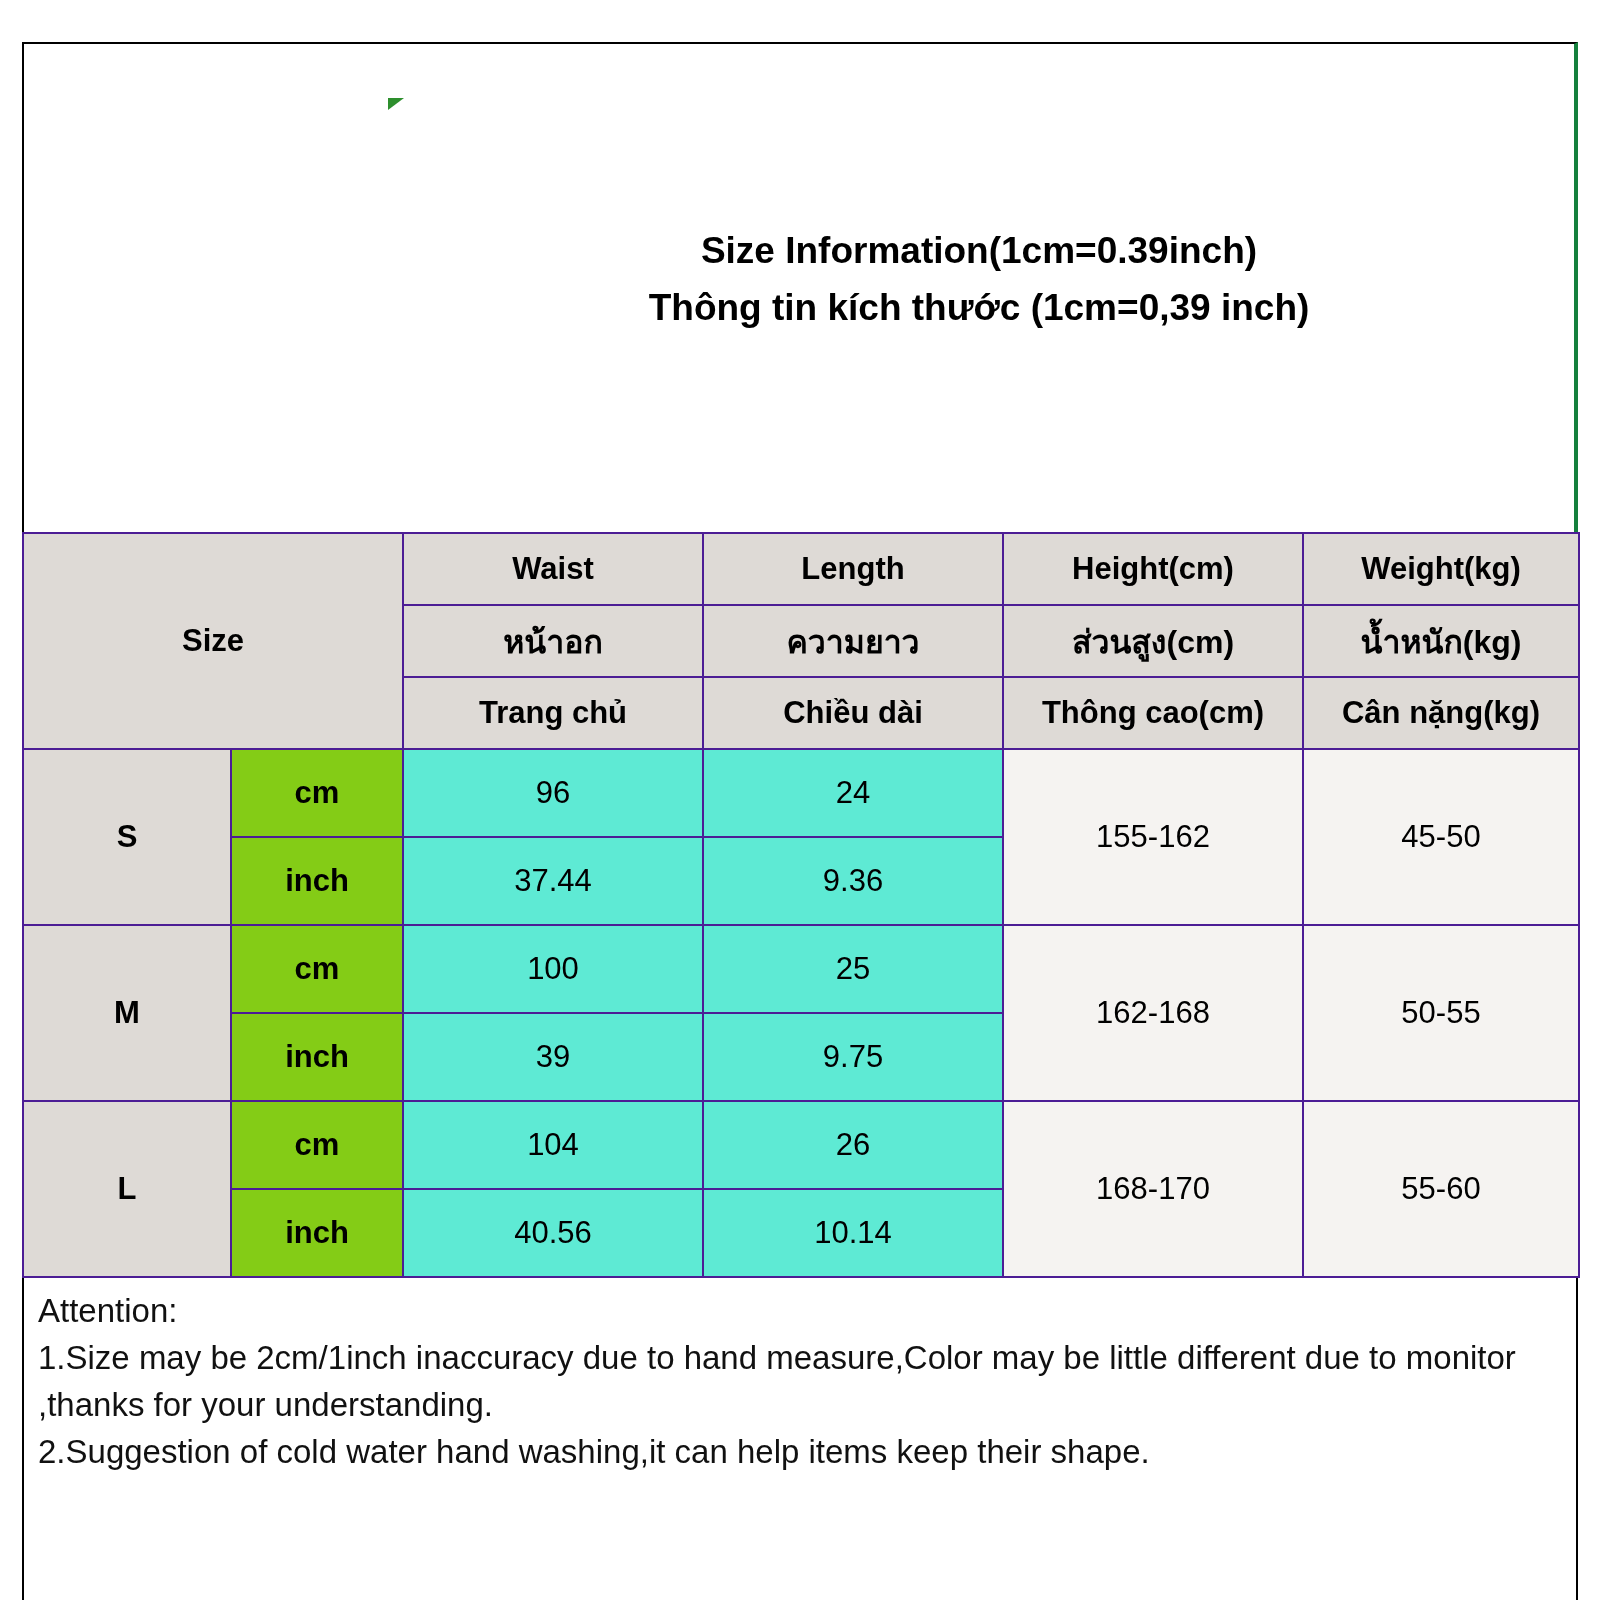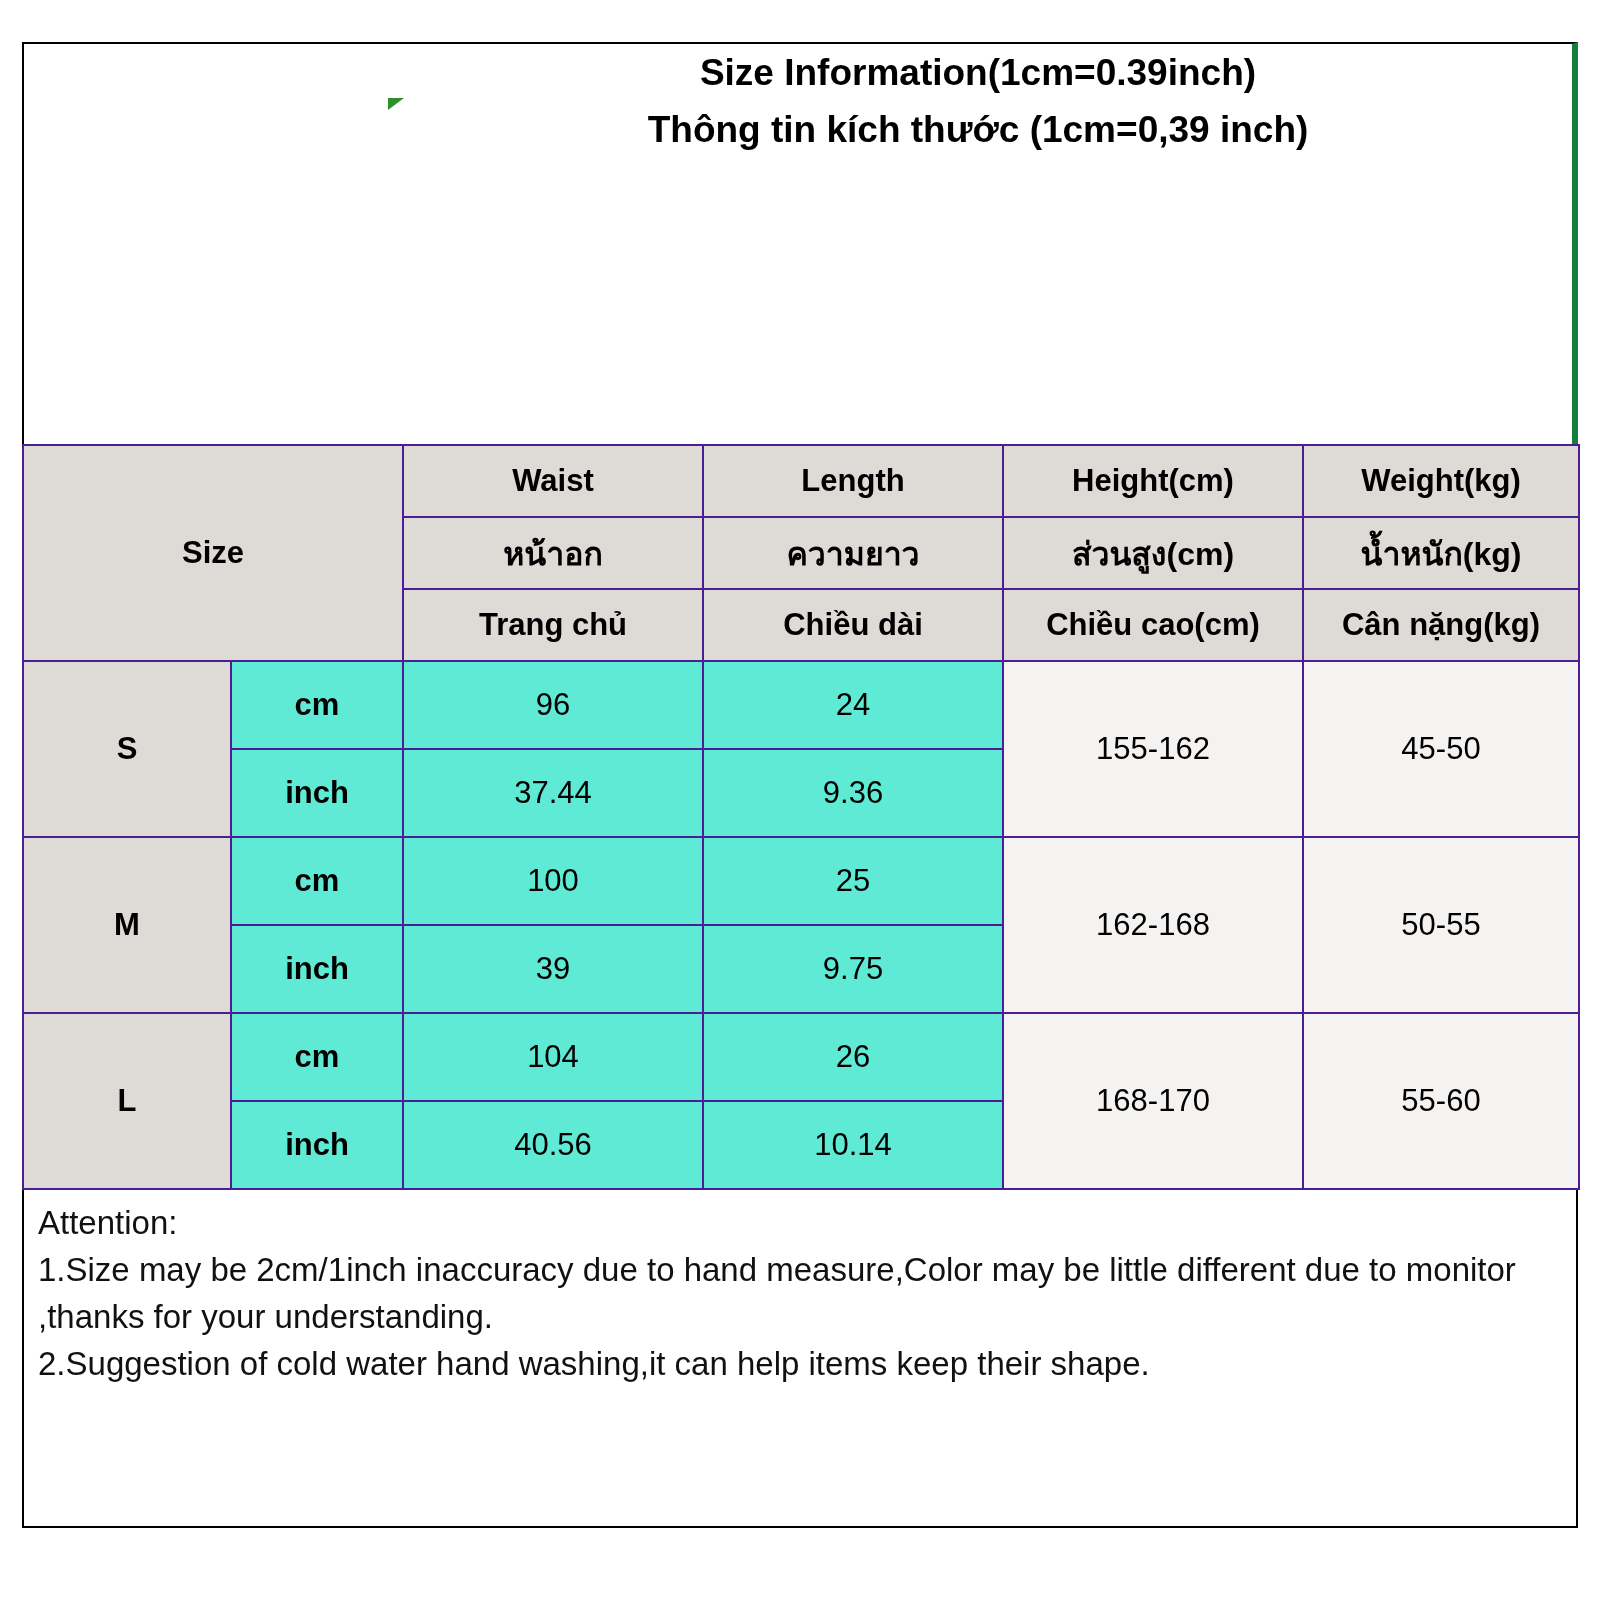--- a/index.html
+++ b/index.html
@@ -17,25 +17,25 @@
   .sheet {
     position: relative;
     width: 1600px;
     height: 1600px;
     box-sizing: border-box;
   }
 
   
   .top-band {
     display: flex;
-    align-items: flex-start;
+    align-items: center;
     border-top: 2px solid #000;
     border-left: 2px solid #000;
-    border-right: 6px solid #15803d;
-    height: 402px;
+    border-right: 4px solid #15803d;
+    height: 490px;
     box-sizing: border-box;
     margin: 42px 22px 0 22px;
   }
   .photo-cell {
     width: 360px;
     border-right: 2px solid #000;
     box-sizing: border-box;
     position: relative;
     overflow: hidden;
     background: #ffffff;
@@ -259,21 +259,21 @@
     font-weight: bold;
     font-size: 47px;
   }
   .sz-label {
     background: #dedad6;
     font-weight: bold;
     font-size: 34px;
     width: 208px;
   }
   .unit-cell {
-    background: #5eead4;
+    background: #84cc16;
     font-weight: bold;
     font-size: 31px;
     width: 172px;
     height: 86px;
   }
   .val-cell {
     background: #5eead4;
     font-size: 32px;
     height: 86px;
   }
@@ -362,21 +362,21 @@
       </tr>
       <tr>
         <td class="hdr-cell thai">หน้าอก</td>
         <td class="hdr-cell thai">ความยาว</td>
         <td class="hdr-cell thai">ส่วนสูง(cm)</td>
         <td class="hdr-cell thai">น้ำหนัก(kg)</td>
       </tr>
       <tr>
         <td class="hdr-cell">Trang chủ</td>
         <td class="hdr-cell">Chiều dài</td>
-        <td class="hdr-cell">Chiều cao(cm)</td>
+        <td class="hdr-cell">Thông cao(cm)</td>
         <td class="hdr-cell">Cân nặng(kg)</td>
       </tr>
 
       <tr>
         <td class="sz-label" rowspan="2">S</td>
         <td class="unit-cell">cm</td>
         <td class="val-cell">96</td>
         <td class="val-cell">24</td>
         <td class="span-cell" rowspan="2">155-162</td>
         <td class="span-cell" rowspan="2">45-50</td>

